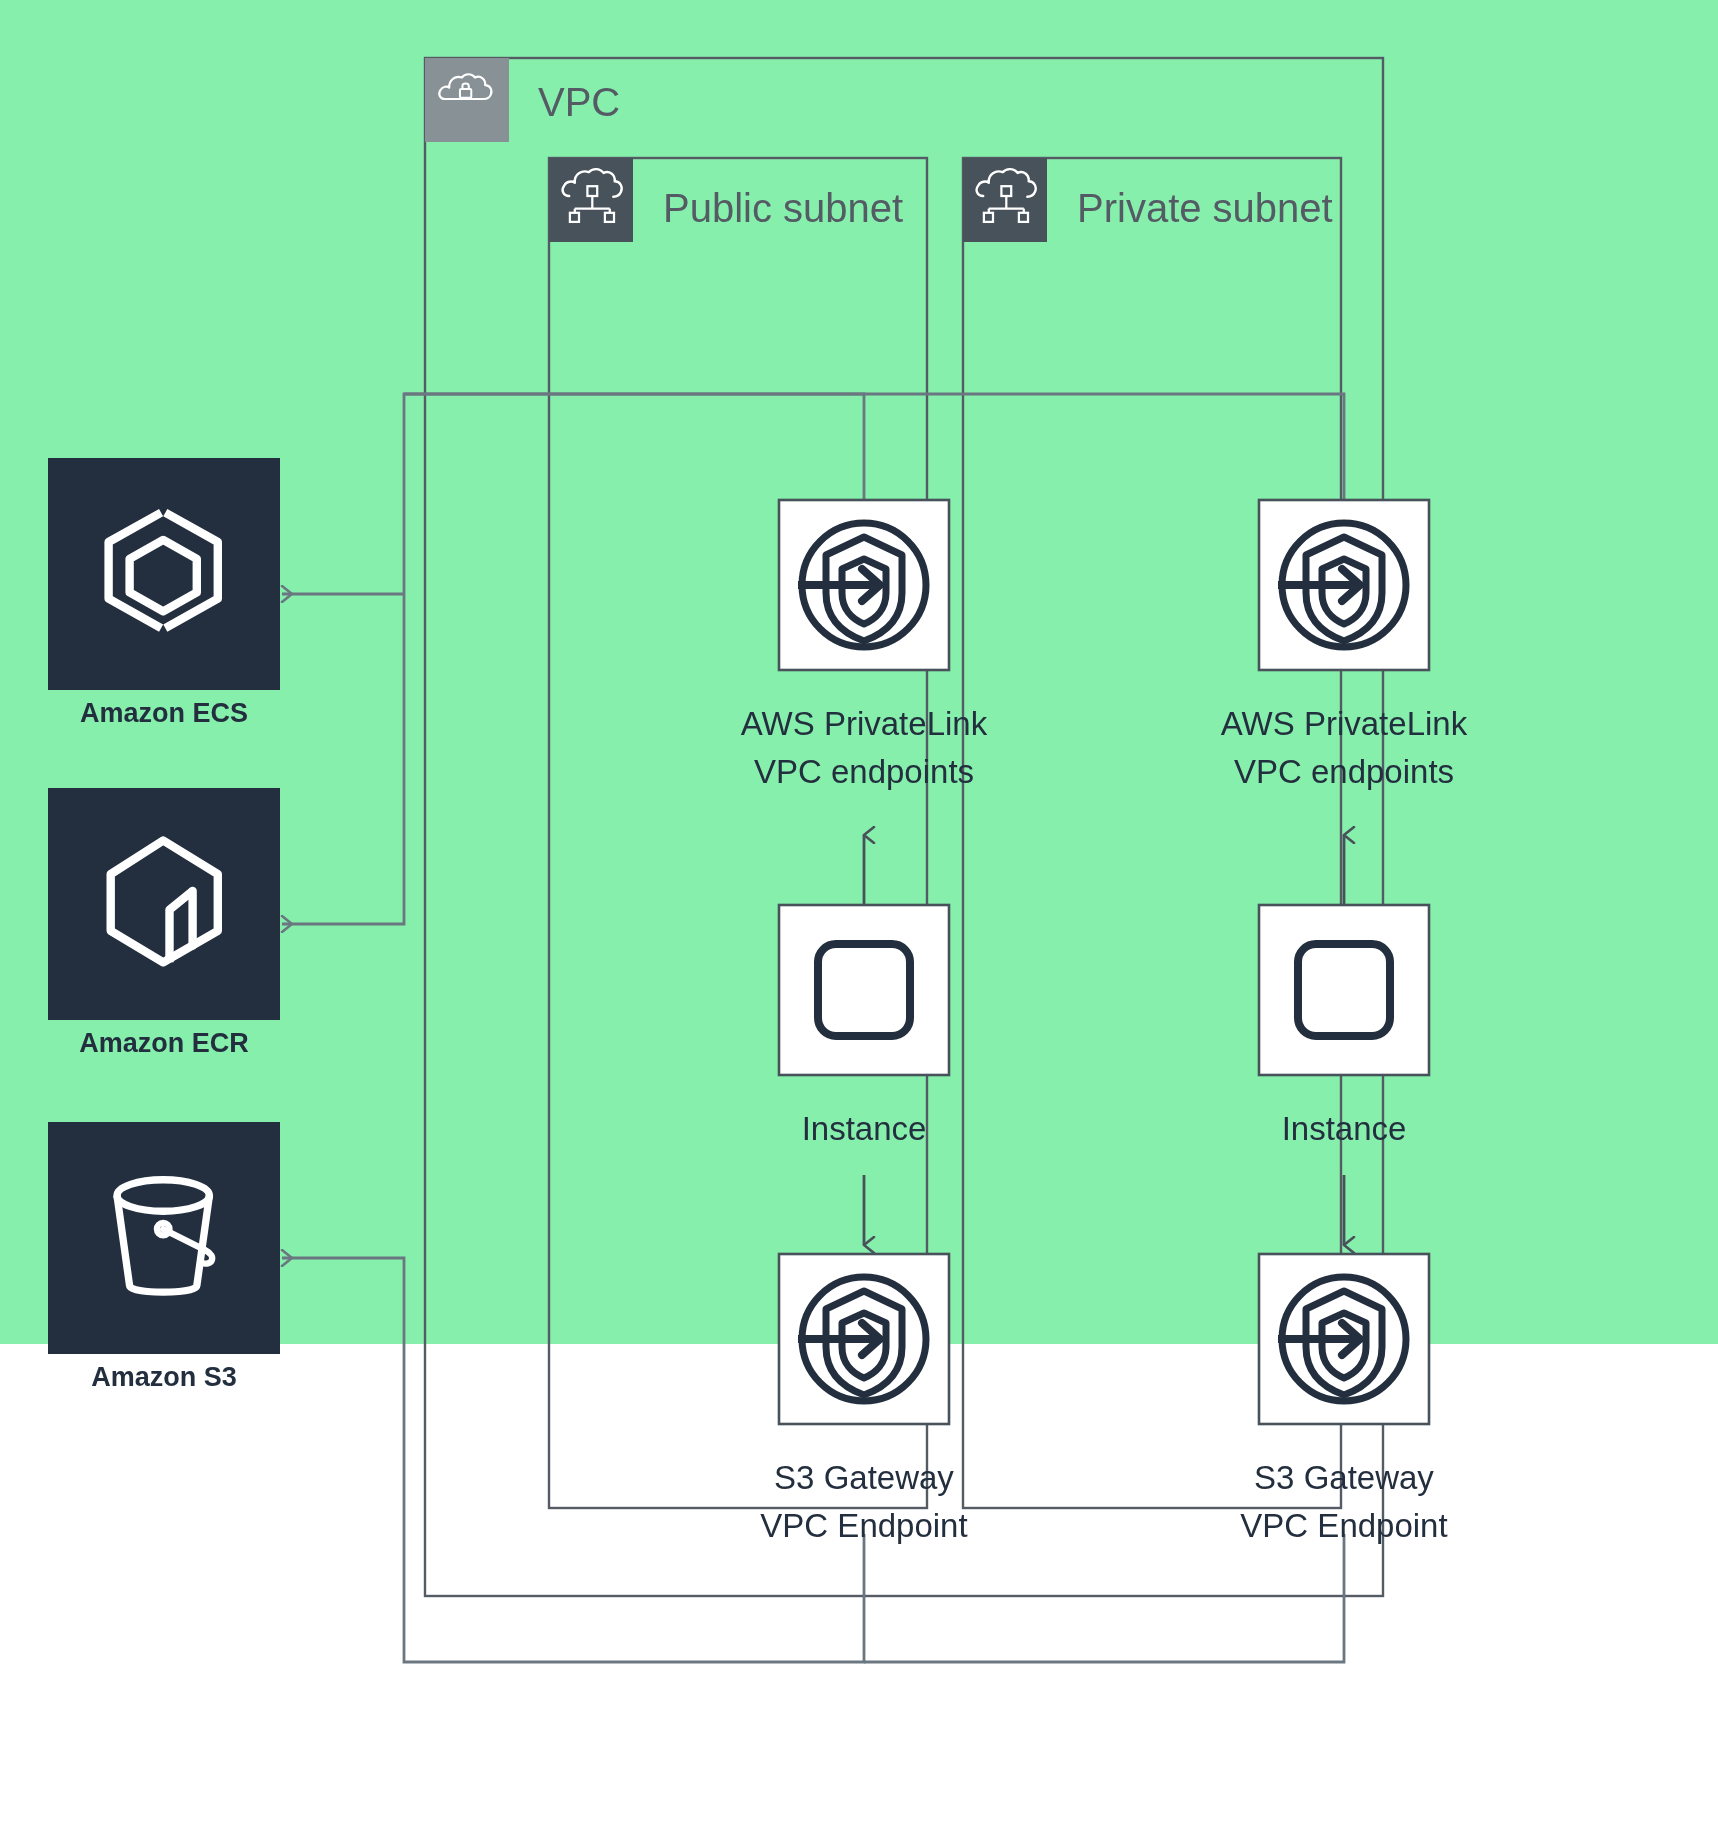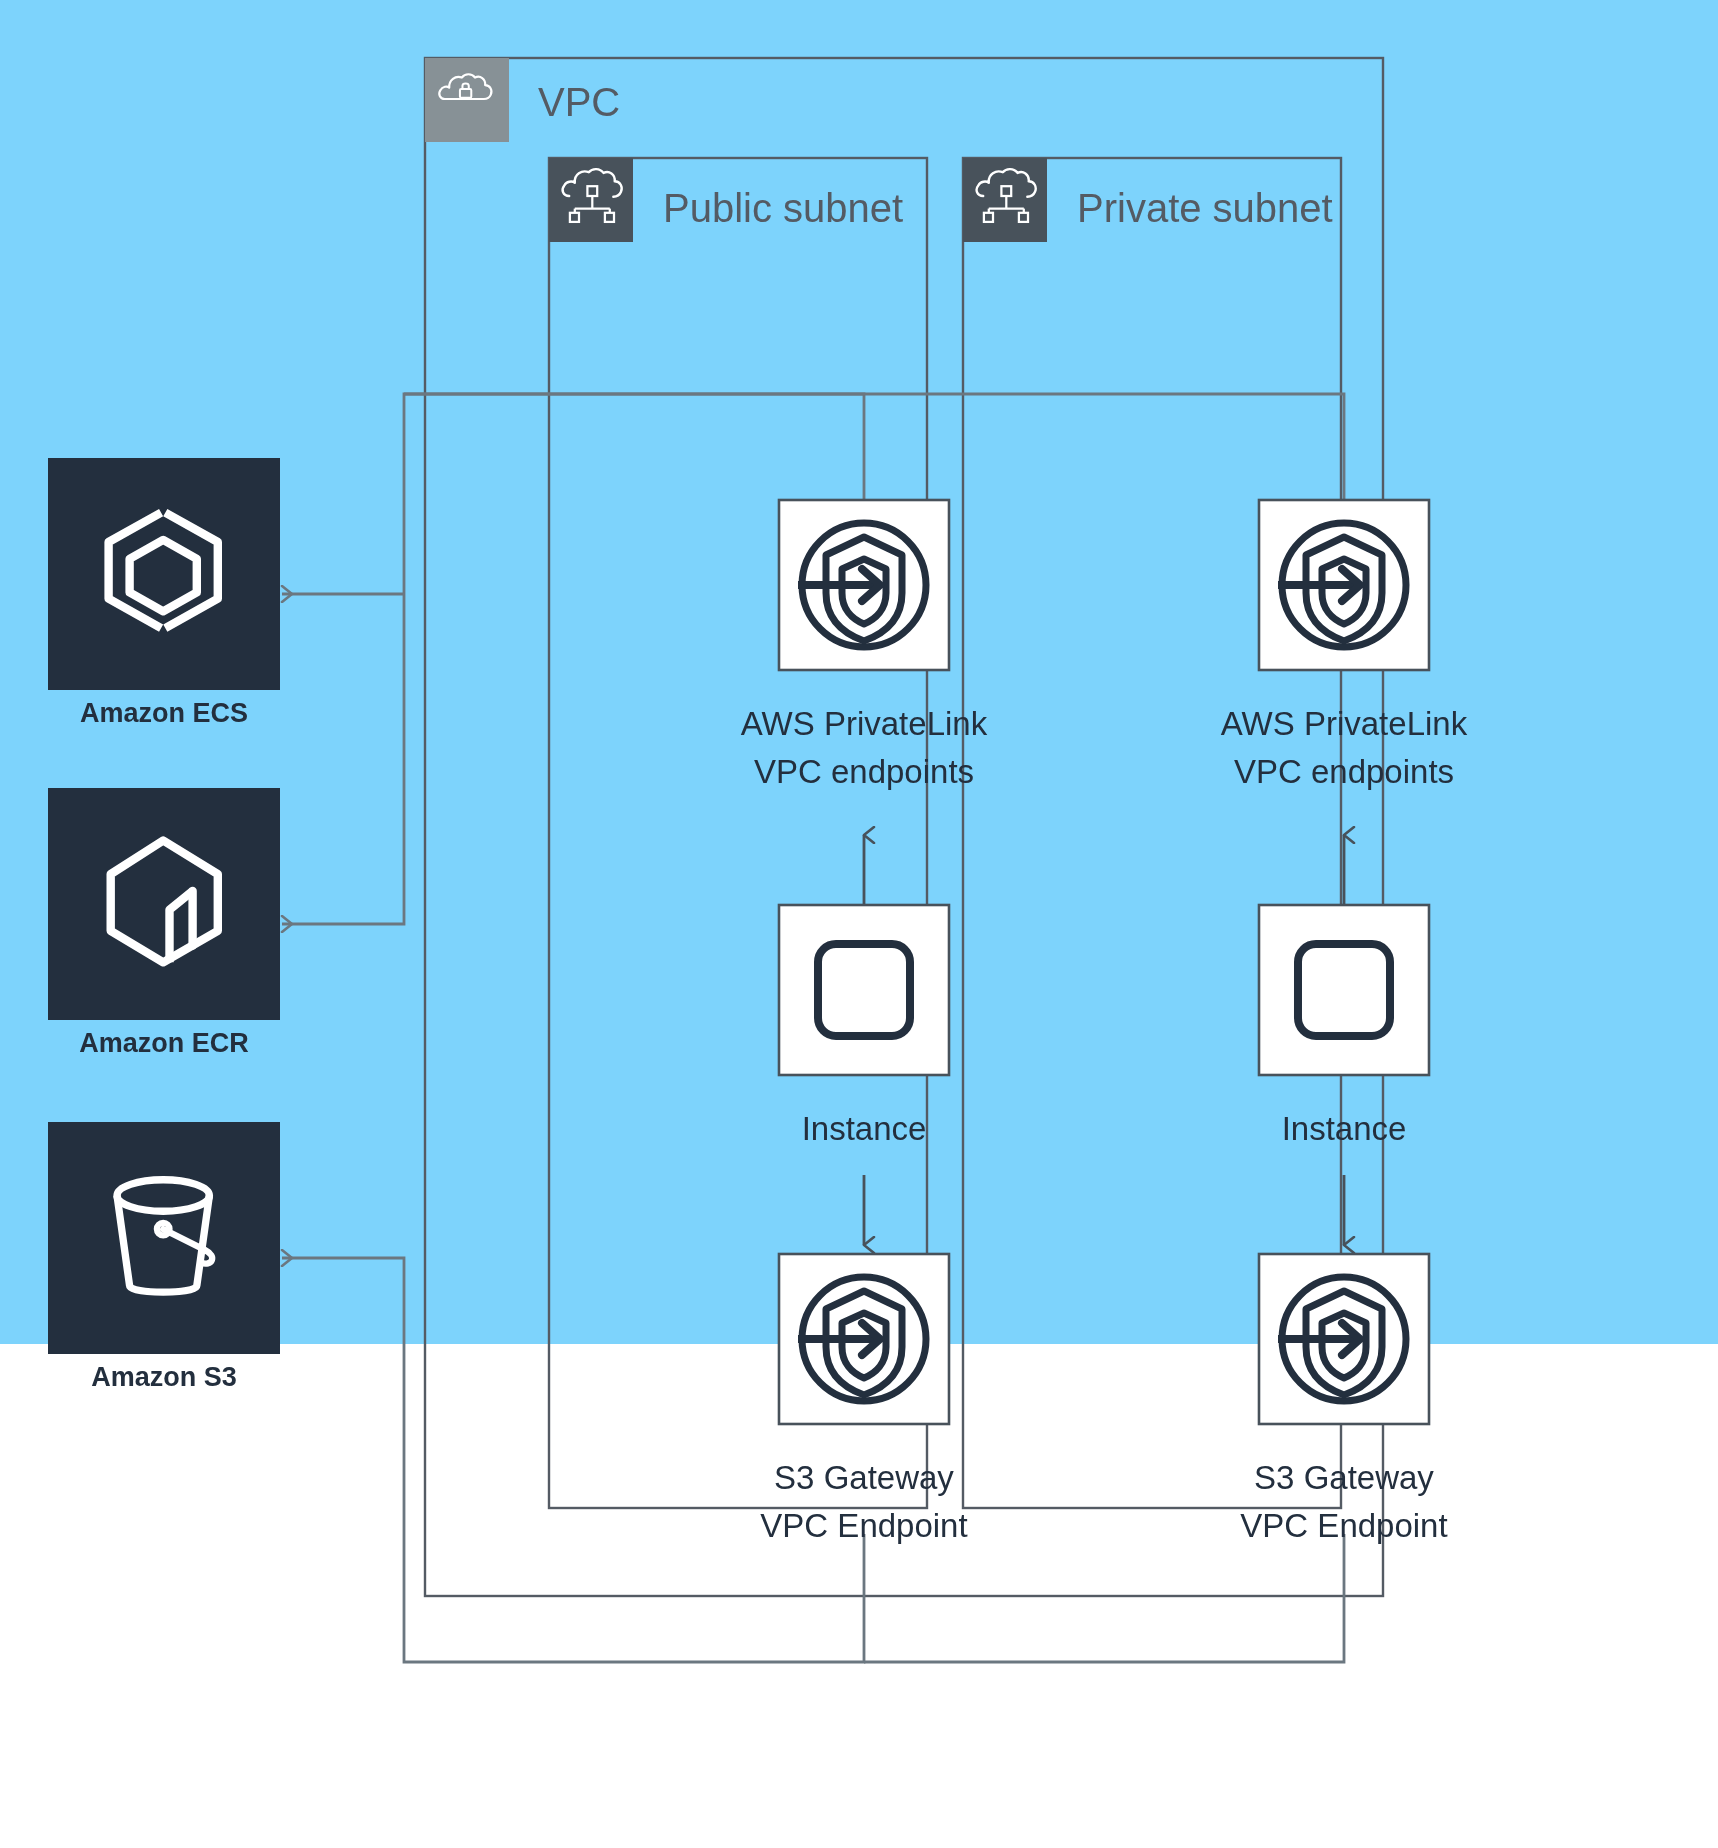--- a/index.html
+++ b/index.html
@@ -10,21 +10,21 @@
   body {
     width: 1718px;
     height: 1848px;
     font-family: "Liberation Sans", sans-serif;
     overflow: hidden;
   }
   #diagram-root {
     position: relative;
     width: 1718px;
     height: 1344px;
-    background: #7dd3fc;
+    background: #86efac;
   }
   svg#diagram-svg {
     position: absolute;
     top: 0;
     left: 0;
     width: 1718px;
     height: 1848px;
     display: block;
   }
   .grp-label {

